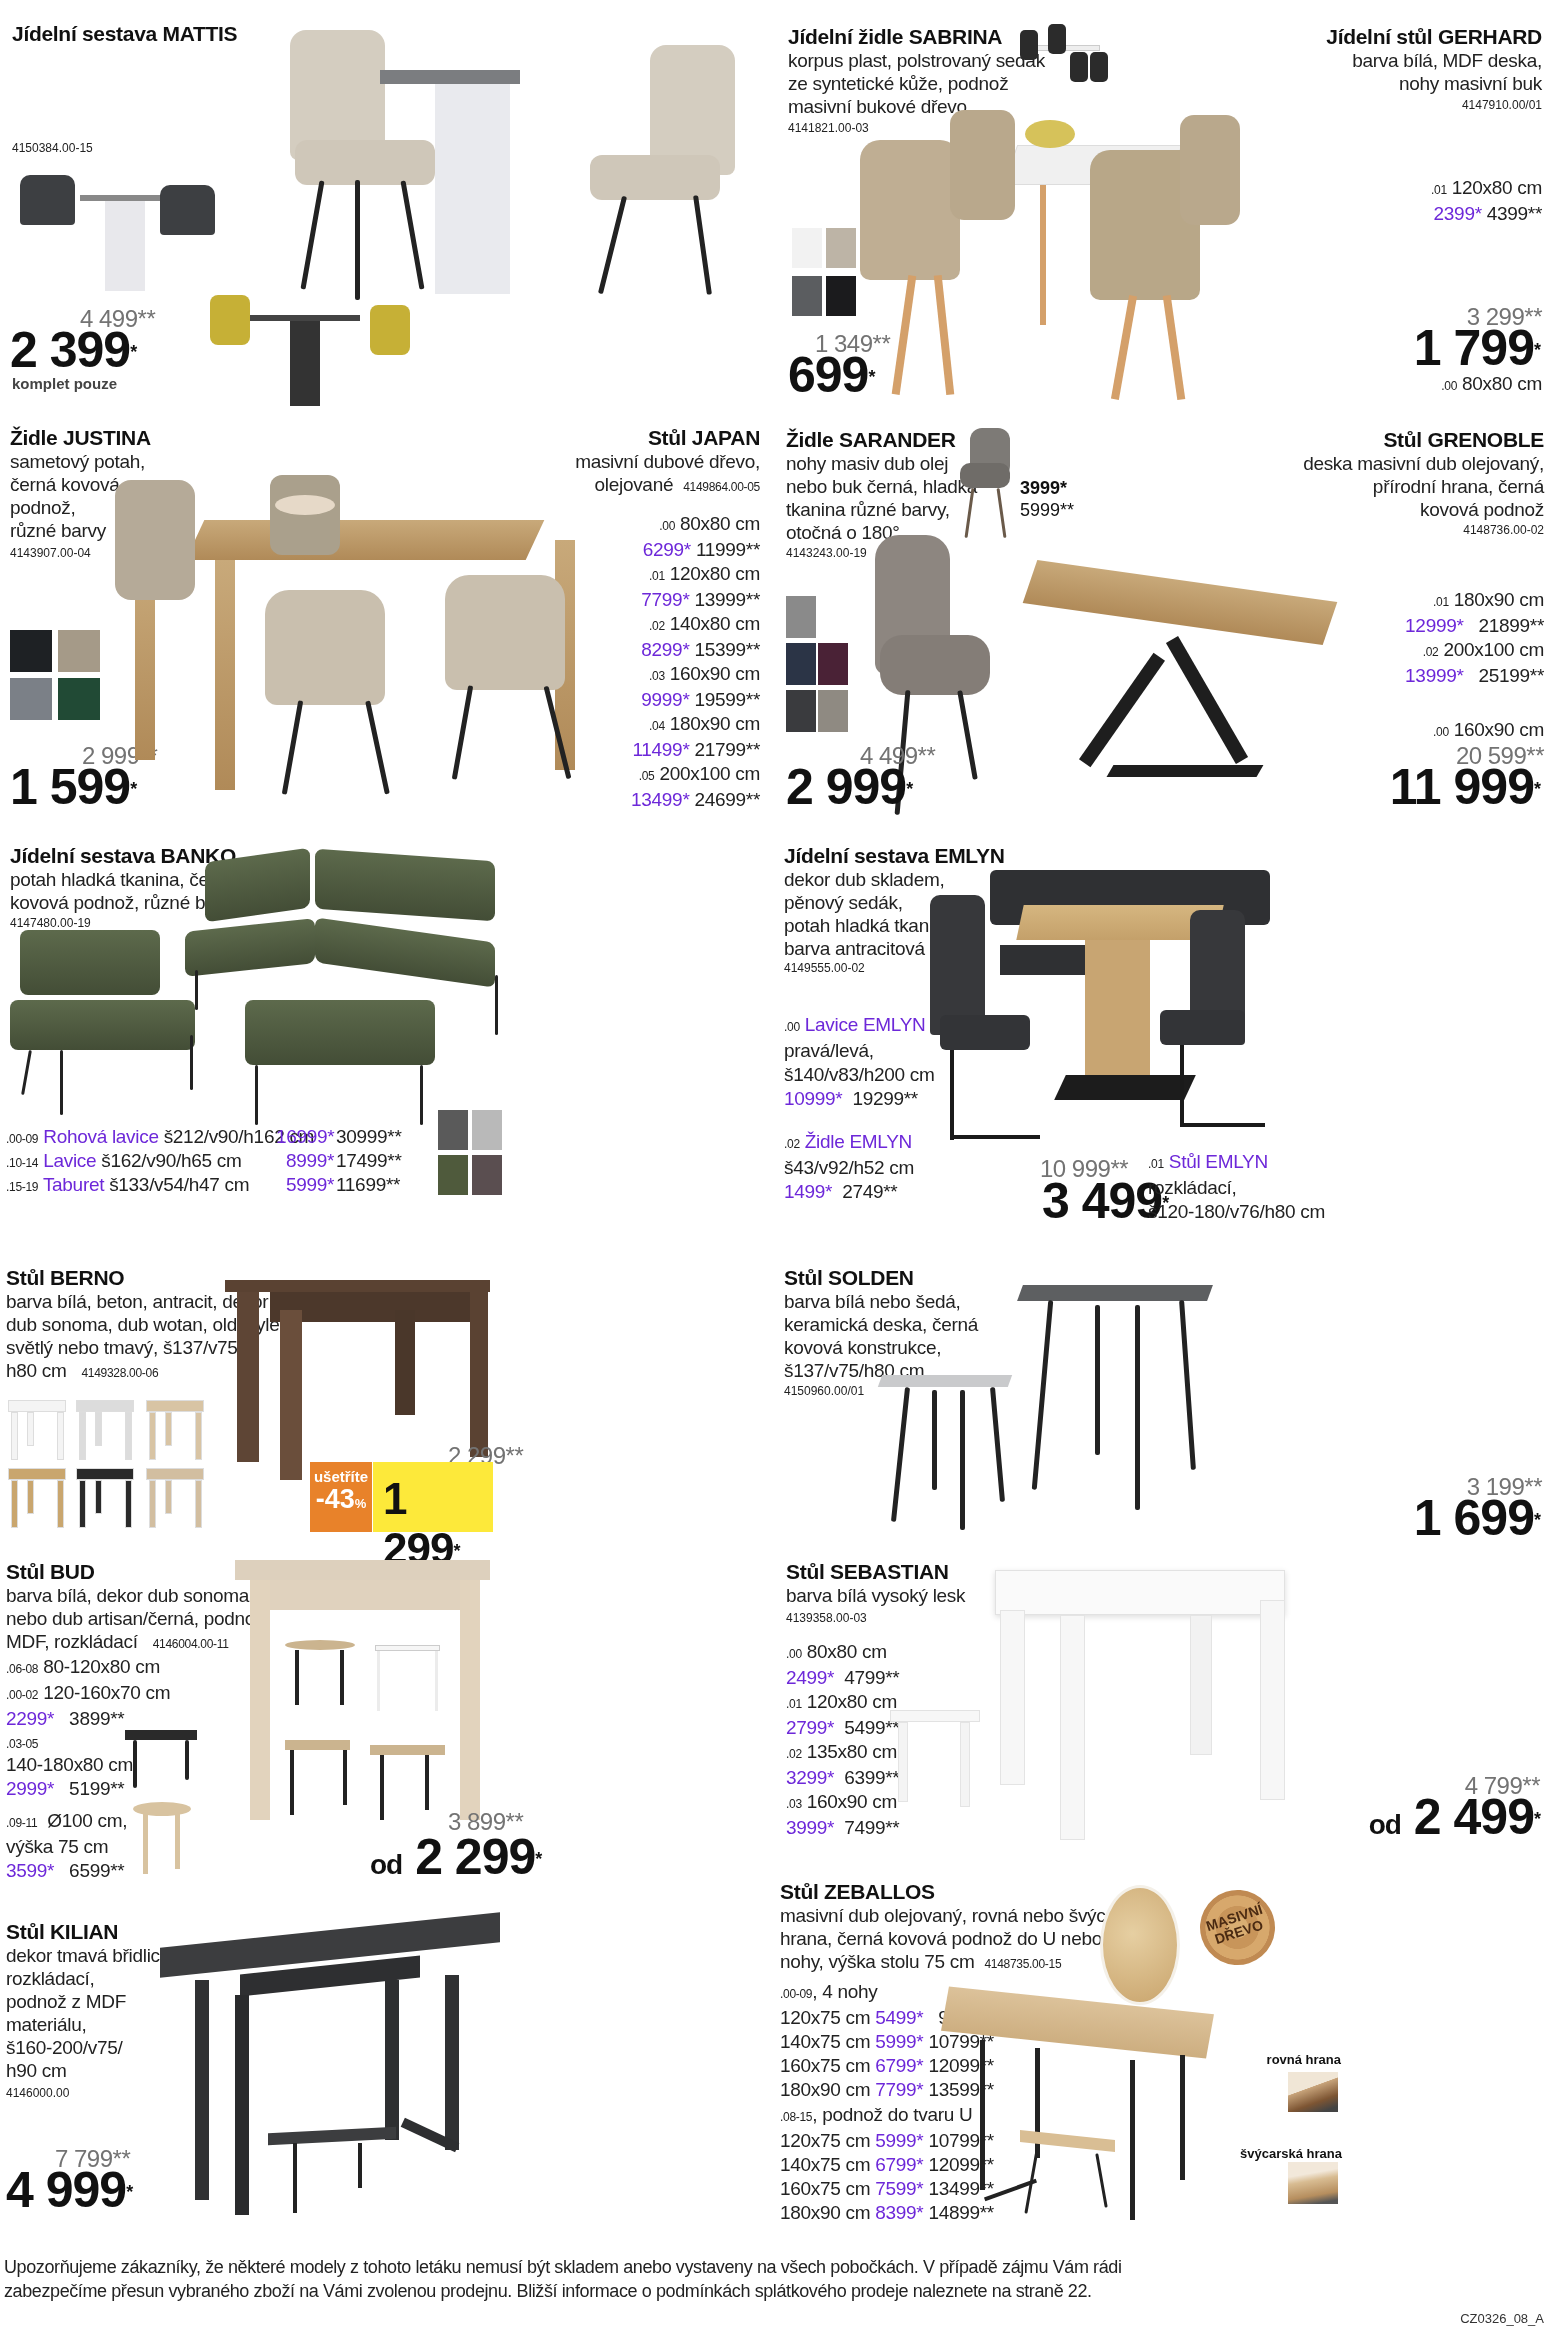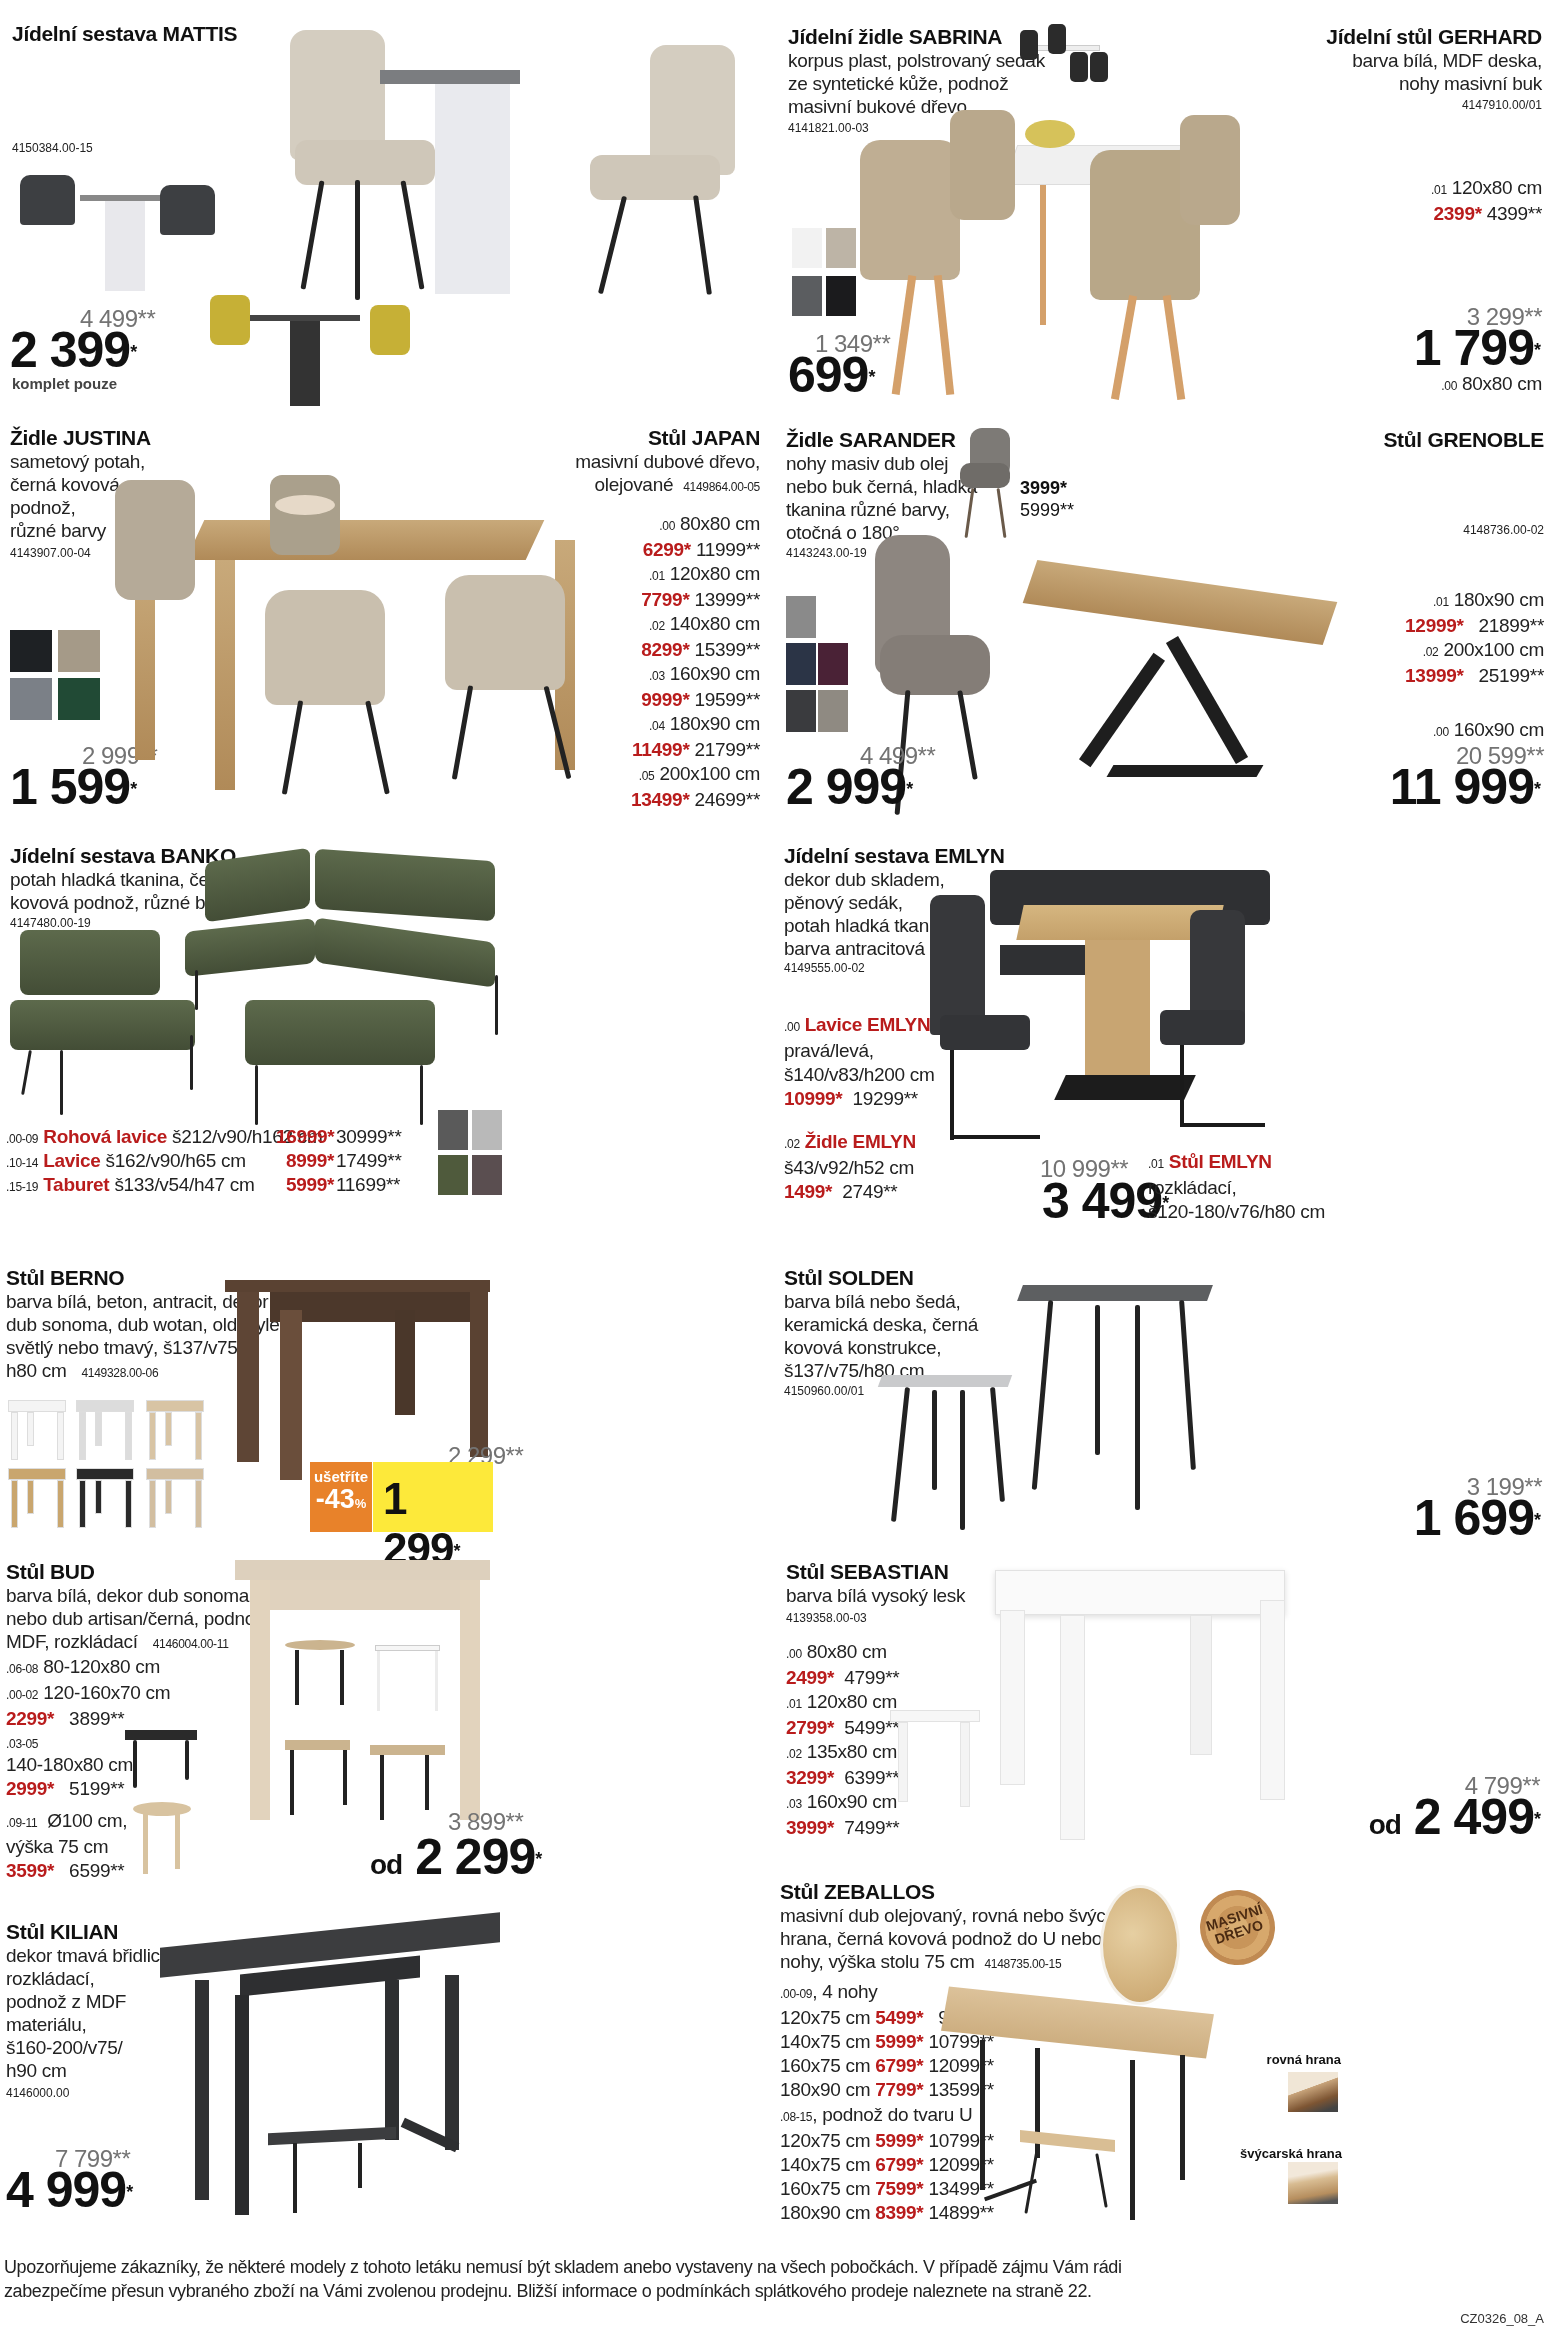--- a/index.html
+++ b/index.html
@@ -9,21 +9,21 @@
 .title{font-weight:bold;font-size:21px;line-height:24px;letter-spacing:-0.3px;color:#111}
 .desc{font-size:19px;line-height:23px;color:#222;letter-spacing:-0.3px}
 .code{font-size:12px;line-height:16px;color:#222}
 .old{font-weight:normal;font-size:24px;color:#737373;letter-spacing:-0.5px}
 .big{font-weight:bold;font-size:50px;line-height:50px;letter-spacing:-1px;color:#111}
 .big sup{font-size:18px;vertical-align:top;position:relative;top:2px}
 .small-note{font-size:15px;font-weight:bold;color:#444}
 .r{text-align:right}
 .var{font-size:19px;line-height:24px;color:#222;letter-spacing:-0.3px}
 .var .v{font-size:12px}
-.var b{font-weight:bold;color:#b91c1c}
+.var b{font-weight:normal;color:#6d28d9}
 .sw{position:absolute;width:42px;height:42px}
 
 .leg{position:absolute;background:#222;width:5px;border-radius:2px}
 .wood{background:linear-gradient(180deg,#c8a97a,#b08a58)}
 .bench{position:absolute;background:linear-gradient(180deg,#5d6a4c,#434d36);border-radius:8px}
 </style>
 </head>
 <body>
 
 <section class="abs" style="left:0;top:0;width:770px;height:410px">
@@ -201,20 +201,25 @@
   <div class="abs" style="left:240px;top:150px;width:330px;height:230px">
     <div class="abs wood" style="left:10px;top:20px;width:300px;height:45px;transform:skewY(8deg) skewX(-18deg)"></div>
     <div class="abs" style="left:95px;top:85px;width:14px;height:130px;background:#1e1e1e;transform:rotate(35deg)"></div>
     <div class="abs" style="left:180px;top:70px;width:14px;height:140px;background:#1e1e1e;transform:rotate(-30deg)"></div>
     <div class="abs" style="left:90px;top:205px;width:150px;height:12px;background:#1e1e1e;transform:skewX(-30deg)"></div>
   </div>
   <div class="abs old" style="left:80px;top:332px">4 499**</div>
   <div class="abs big" style="left:6px;top:352px"><span>2 999</span><sup>*</sup></div>
 
   <div class="abs title r" style="right:6px;top:18px">Stůl GRENOBLE</div>
+  <div class="abs desc r" style="right:6px;top:42px">
+    <div>deska masivní dub olejovaný,</div>
+    <div>přírodní hrana, černá</div>
+    <div>kovová podnož</div>
+  </div>
   <div class="abs code r" style="right:6px;top:112px">4148736.00-02</div>
   <div class="abs var r" style="right:6px;top:178px">
     <div><span class="v">.01</span> <span>180x90 cm</span></div>
     <div><b>12999*</b> &nbsp; <span>21899**</span></div>
     <div><span class="v">.02</span> <span>200x100 cm</span></div>
     <div><b>13999*</b> &nbsp; <span>25199**</span></div>
   </div>
   <div class="abs var r" style="right:6px;top:308px"><span class="v">.00</span> <span>160x90 cm</span></div>
   <div class="abs old r" style="right:6px;top:332px">20 599**</div>
   <div class="abs big r" style="right:10px;top:352px"><span>11 999</span><sup>*</sup></div>

